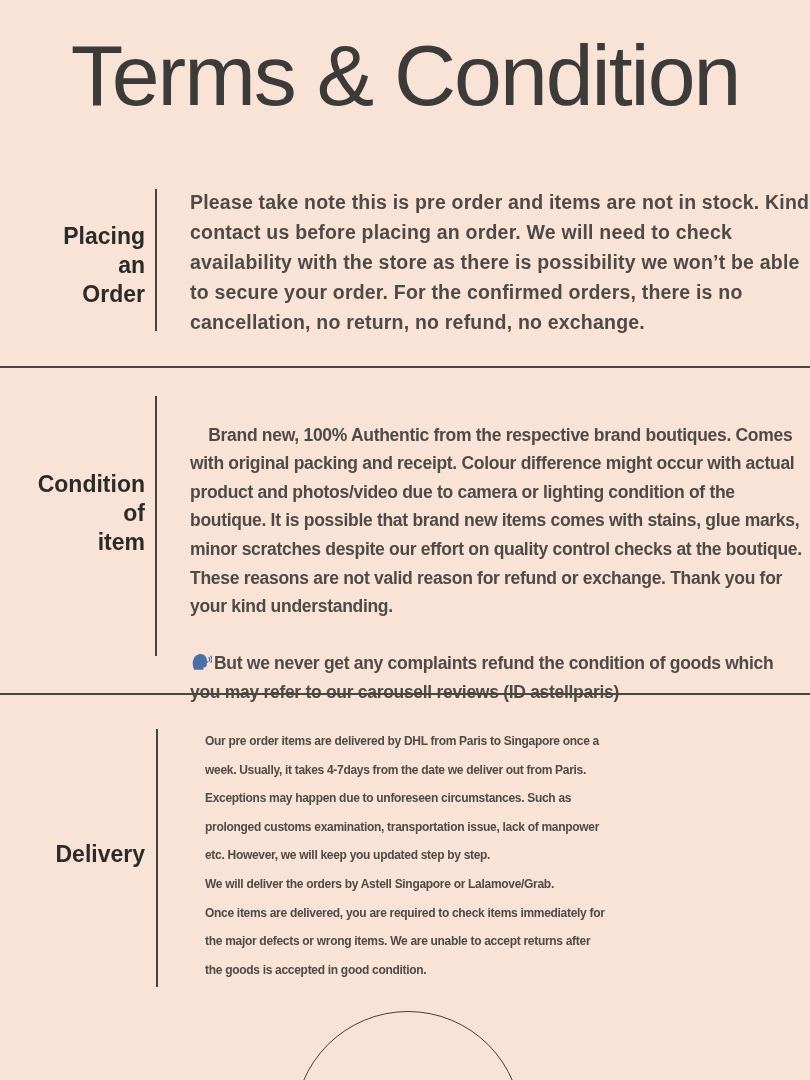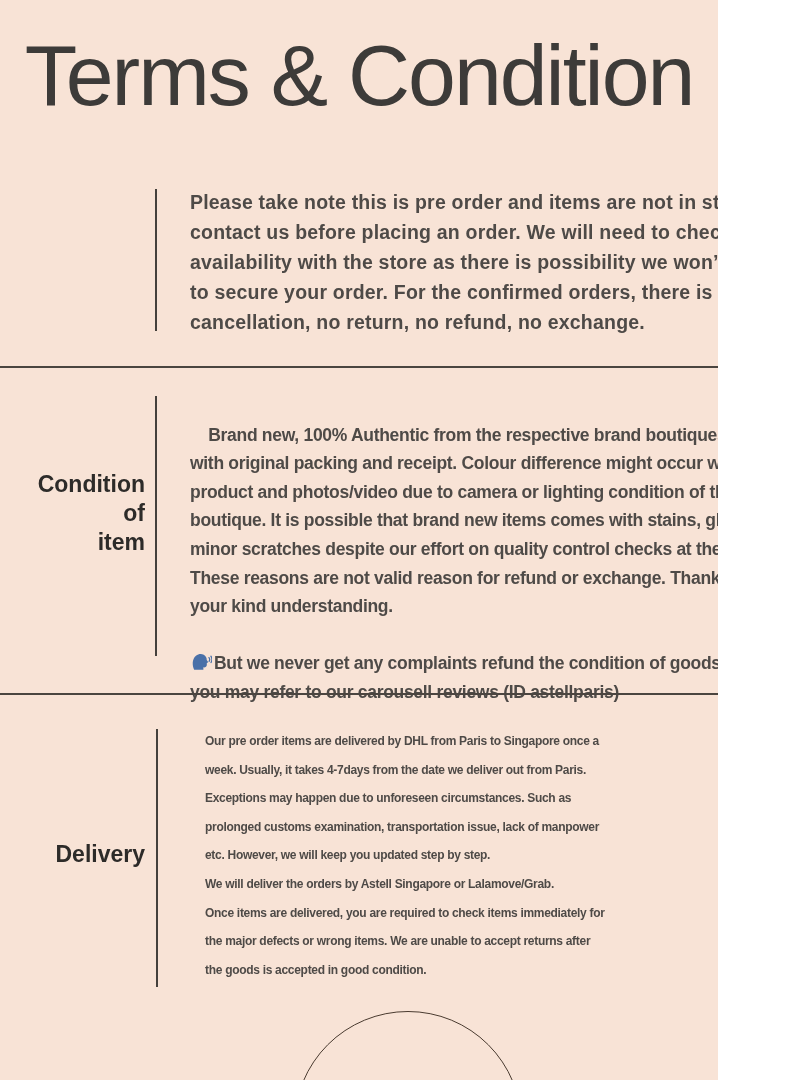--- a/index.html
+++ b/index.html
@@ -1,18 +1,18 @@
 <!DOCTYPE html>
 <html><head>
 <meta charset="utf-8">
 <style>
   html, body { margin: 0; padding: 0; }
   .page {
     position: relative;
-    width: 718px;
+    width: 810px;
     height: 1080px;
     background: #f8e3d6;
     overflow: hidden;
     font-family: "Liberation Sans", sans-serif;
   }
   .page-title {
     position: absolute;
     top: 32px; left: 0; right: 0;
     text-align: center;
     font-size: 86px;
@@ -100,20 +100,23 @@
     color: #3f3a36;
   }
 </style>
 </head>
 <body>
 
 <div class="page">
 
   <div class="page-title">Terms &amp; Condition</div>
 
+  <div class="section-heading" style="top:222px;">Placing
+an
+Order</div>
   <div class="vline" style="left:155px; top:189px; height:142px;"></div>
   <div class="body-text body-1">Please take note this is pre order and items are not in stock. Kindly
 contact us before placing an order. We will need to check
 availability with the store as there is possibility we won’t be able
 to secure your order. For the confirmed orders, there is no
 cancellation, no return, no refund, no exchange.</div>
 
   <div class="hdivider" style="top:366px;"></div>
 
   <div class="section-heading" style="top:470px;">Condition

